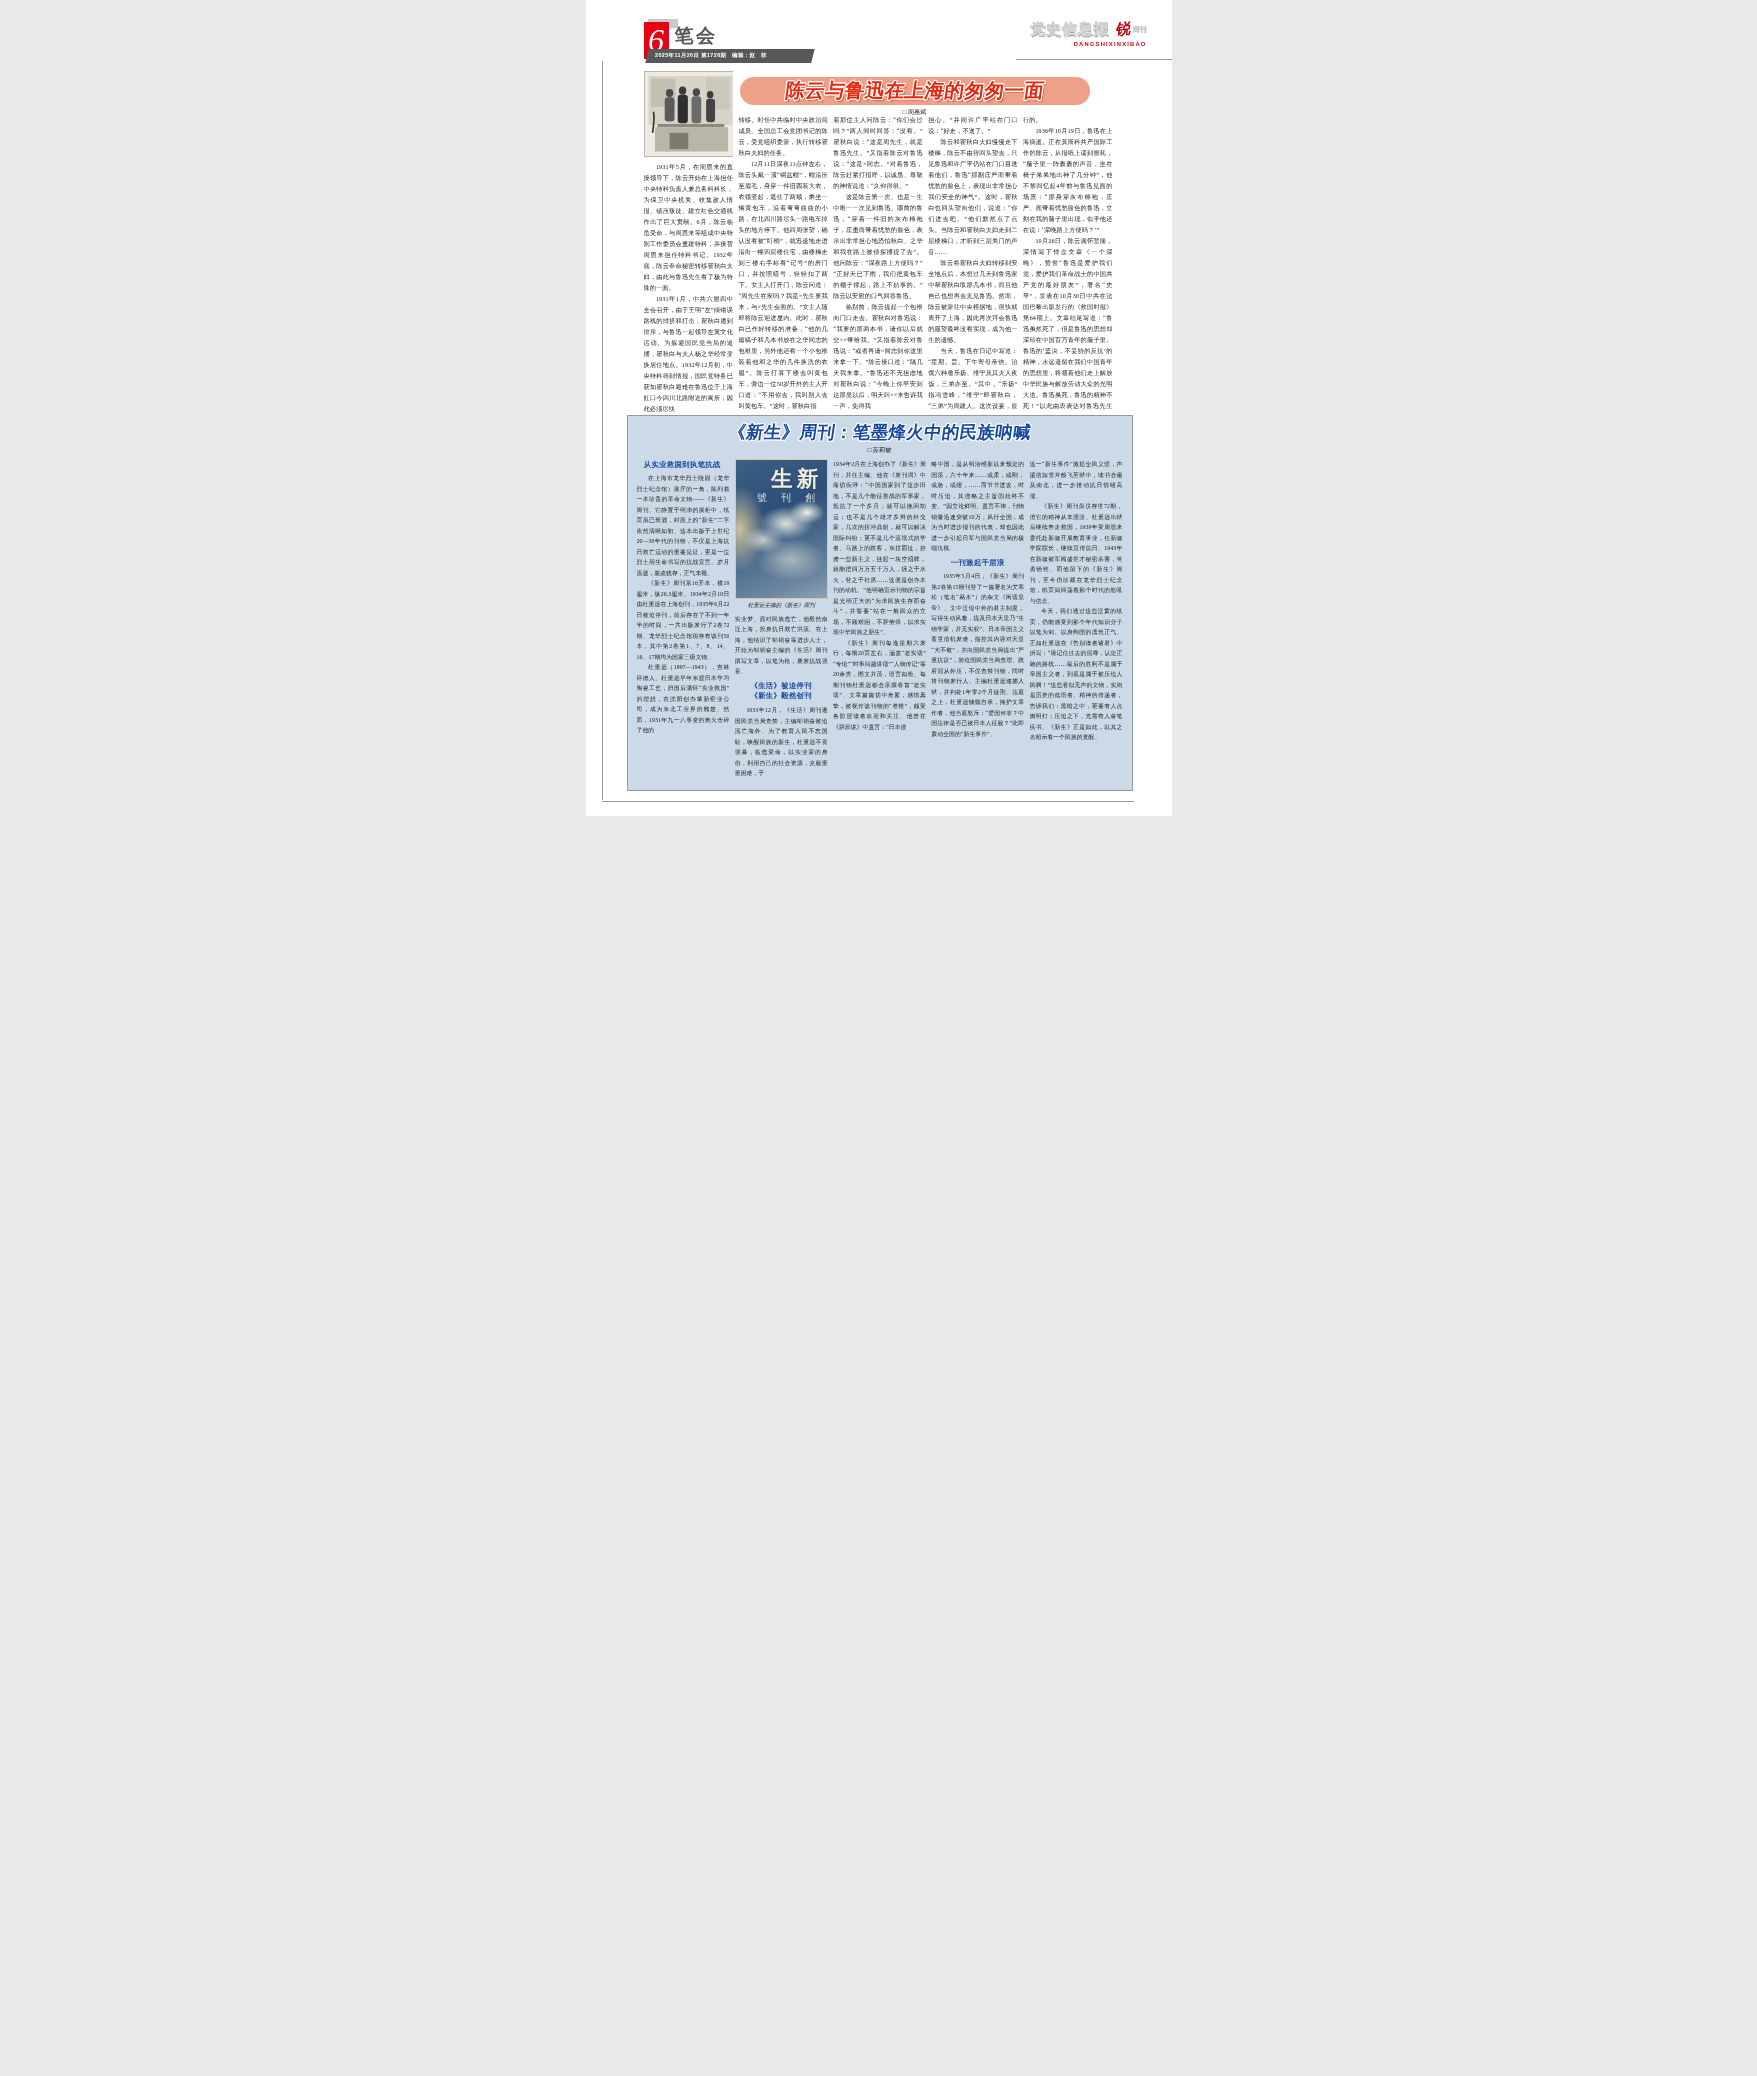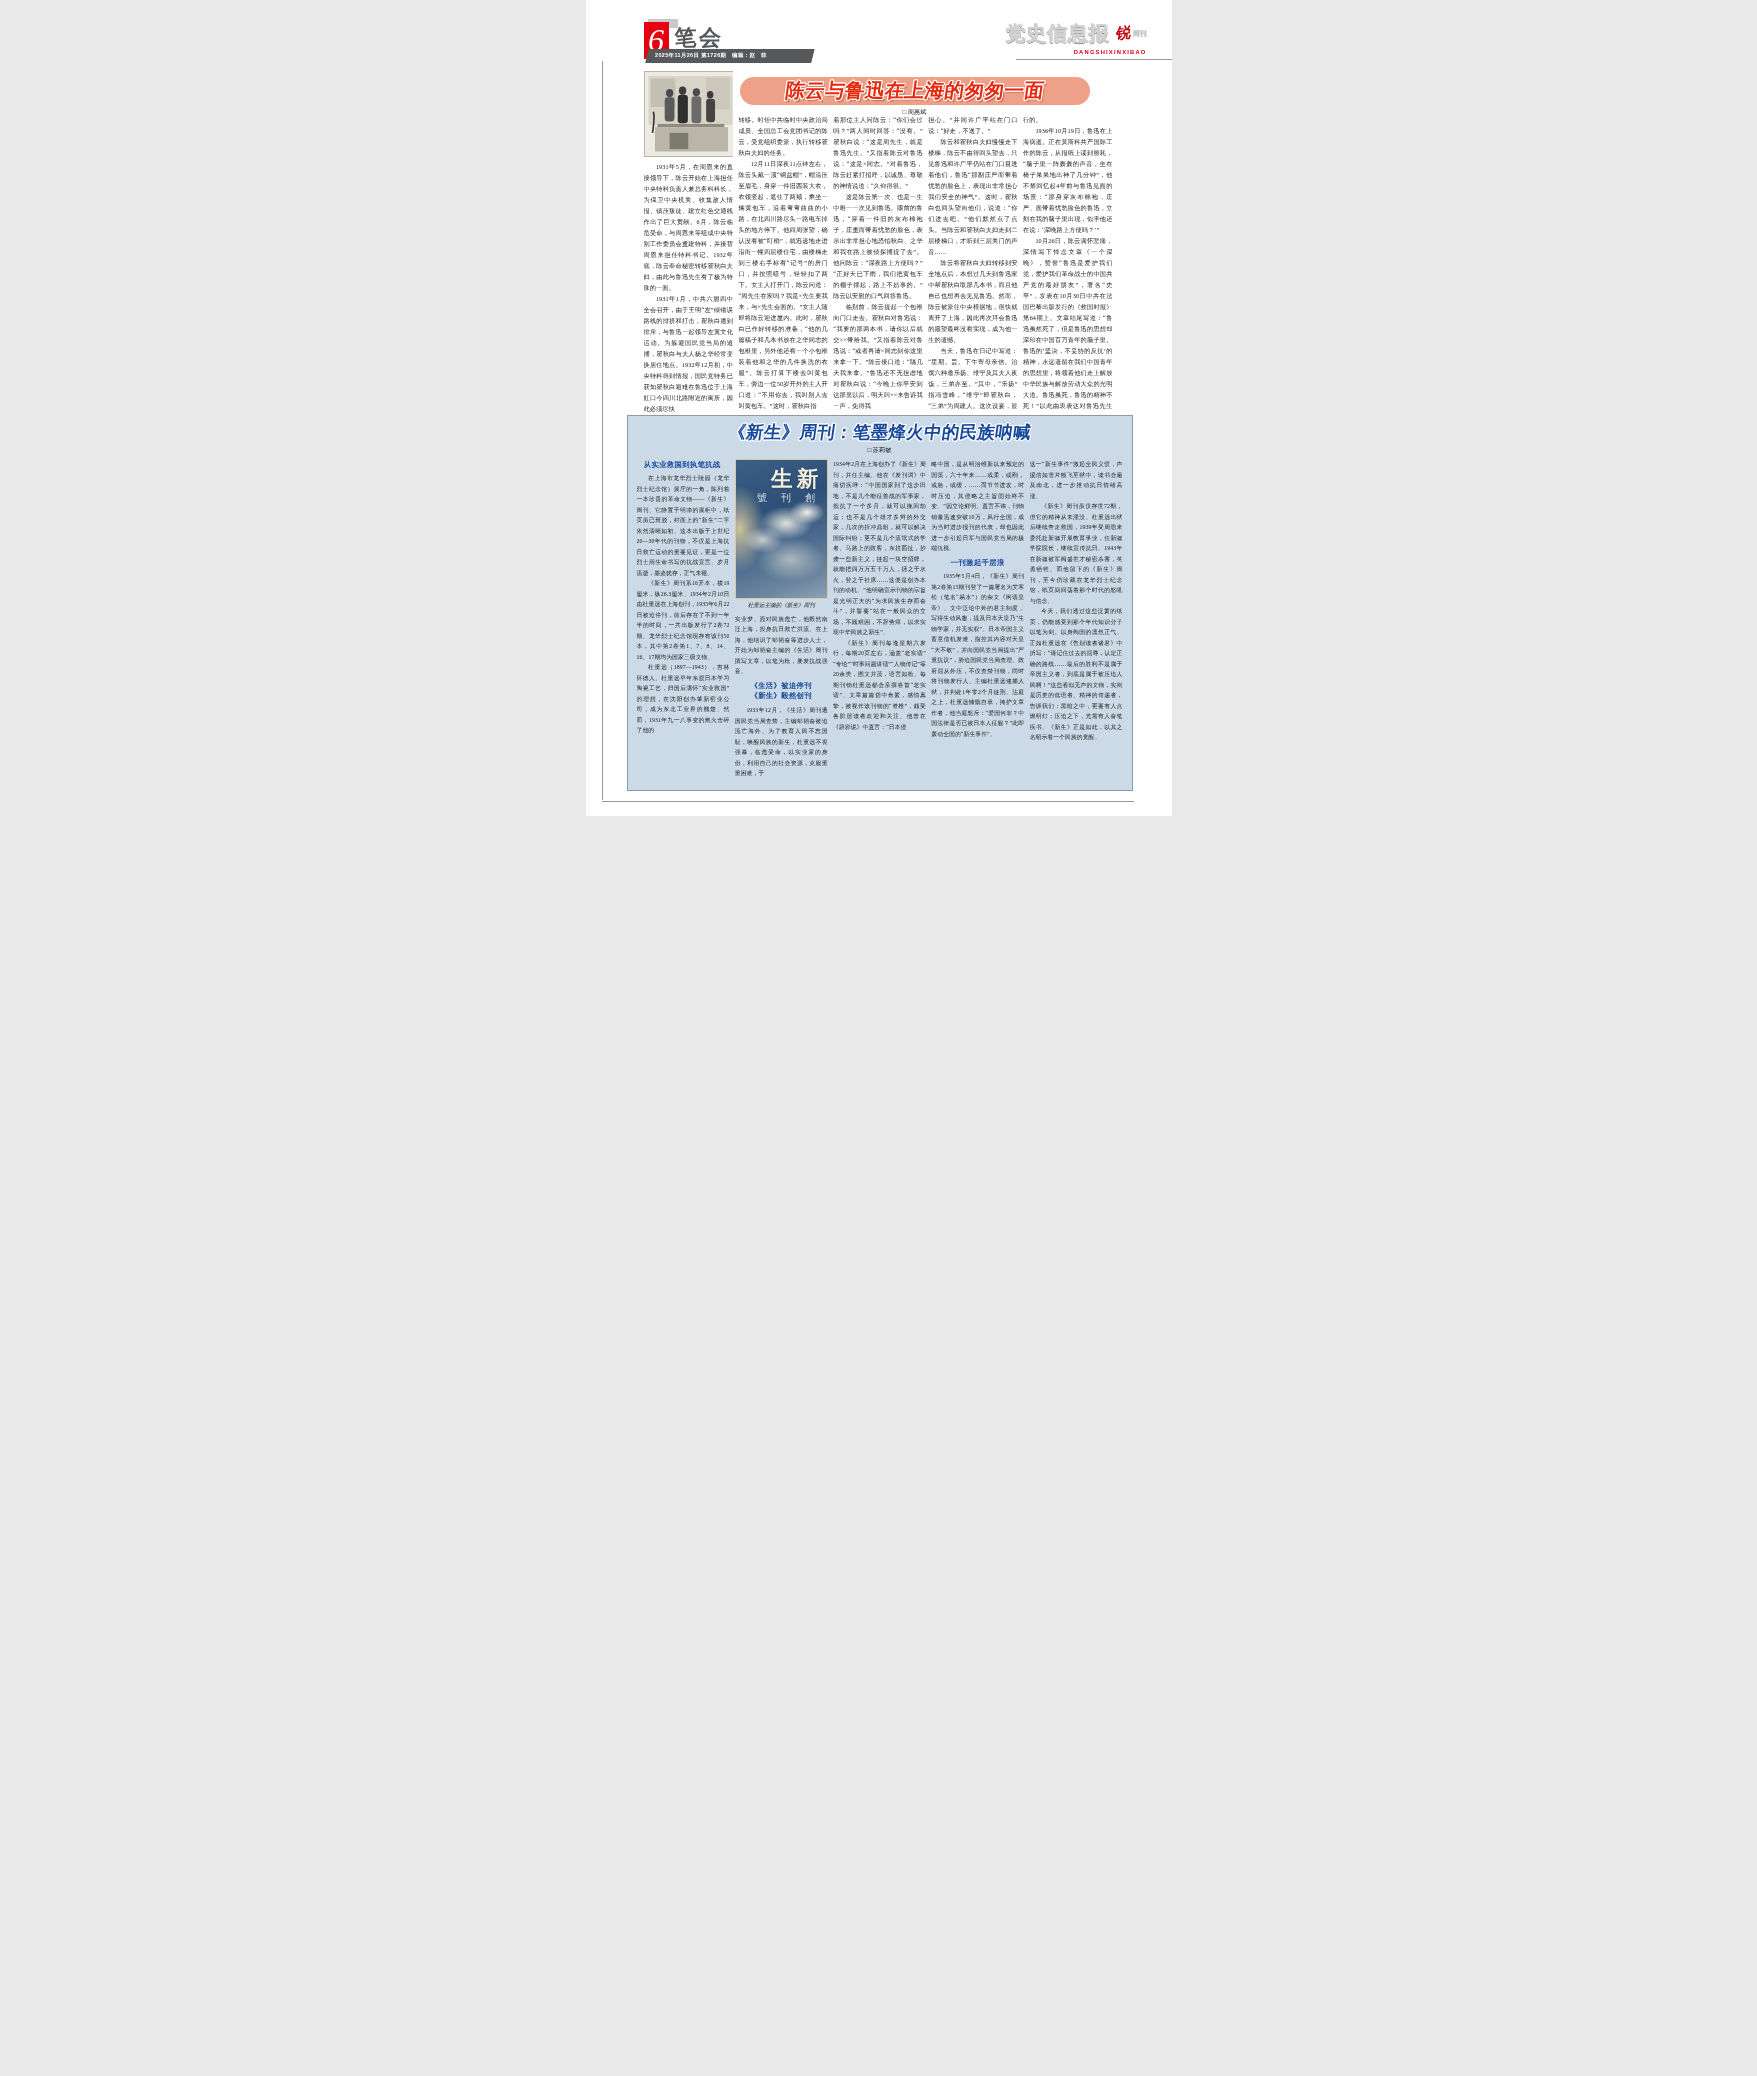--- a/index.html
+++ b/index.html
@@ -13,27 +13,27 @@
   .rule-top-right{left:430px;top:59px;width:156px;height:0.4px;}
   .rule-bottom{left:16.6px;top:801px;width:532px;height:0.4px;}
 
   
   .header{position:absolute;left:0;top:0;width:100%;height:66px;}
   .pagenum-shadow{position:absolute;left:62px;top:19px;width:30px;height:9px;background:#c9c9c9;}
   .pagenum-box{position:absolute;left:58px;top:21.6px;width:25px;height:37px;background:#e60012;}
   .pagenum{position:absolute;left:0;top:-1.7px;width:100%;text-align:center;
     font-family:"Liberation Serif",serif;font-style:italic;font-size:32px;line-height:40px;color:#ffffff;}
   .section-name{position:absolute;left:89px;top:23px;font-family:"Liberation Sans",sans-serif;
-    font-weight:900;font-size:22px;letter-spacing:2.5px;color:#57585a;}
+    font-weight:900;font-size:19px;letter-spacing:2.5px;color:#57585a;}
   .dateline{position:absolute;left:61px;top:49px;width:166px;height:13.7px;background:#57585a;
     transform:skewX(-14deg);}
   .dateline-text{position:absolute;left:7.5px;top:0;width:100%;height:13.7px;line-height:13.7px;transform:skewX(14deg);
     color:#ffffff;font-family:"Liberation Sans",sans-serif;font-weight:bold;font-size:5.4px;letter-spacing:0.4px;white-space:nowrap;}
   .masthead{position:absolute;right:25px;top:20px;text-align:right;}
-  .masthead-cn{font-family:"Liberation Sans",sans-serif;font-weight:900;font-size:20px;letter-spacing:0.8px;
+  .masthead-cn{font-family:"Liberation Sans",sans-serif;font-weight:900;font-size:15px;letter-spacing:0.8px;
     color:#cfcfcf;text-shadow:0.4px 0.4px 0 #ffffff,0.8px 0.8px 0.8px #8f8f8f,-0.4px -0.4px 0.4px #b5b5b5;display:inline-block;vertical-align:middle;}
   .masthead-rui{display:inline-block;vertical-align:middle;color:#c40010;font-family:"Liberation Serif",serif;
     font-style:italic;font-weight:bold;font-size:15px;transform:rotate(-6deg);margin-left:4.2px;}
   .masthead-zhoukan{display:inline-block;vertical-align:middle;font-family:"Liberation Sans",sans-serif;font-weight:900;
     font-size:7px;color:#bdbdbd;text-shadow:0.4px 0.4px 0 #fff,0.4px 0.4px 0.4px #909090;margin-left:0.8px;}
   .masthead-pinyin{margin-top:1.7px;font-family:"Liberation Sans",sans-serif;font-weight:900;font-size:5.8px;
     letter-spacing:1.2px;color:#d6000f;}
 
   
   .article1{position:absolute;left:58px;top:71px;width:469px;height:341px;}

